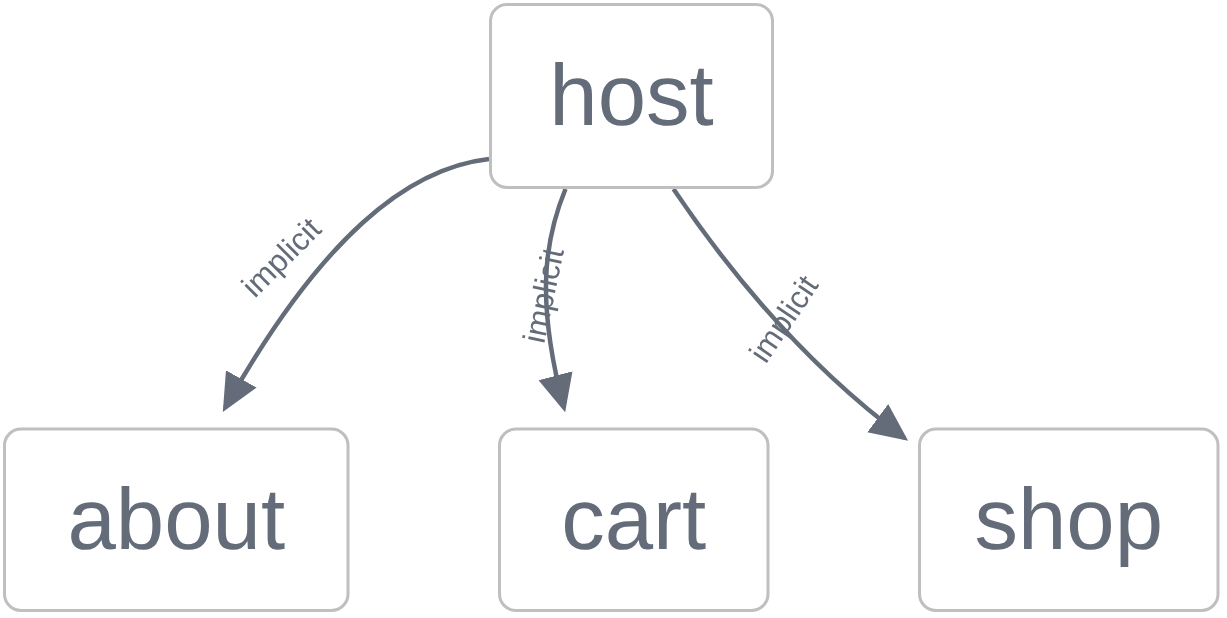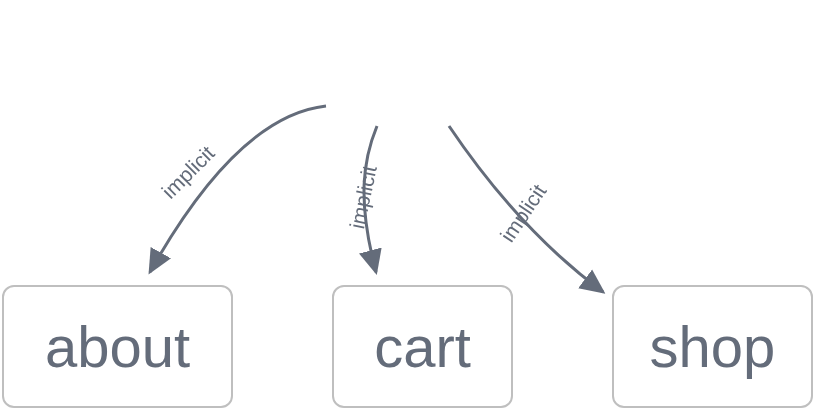--- a/index.html
+++ b/index.html
@@ -72,20 +72,23 @@
       </marker>
     </defs>
 
     <path d="M 326,106 C 272,112 214,158 150,272" fill="none" stroke="#646c7a" stroke-width="3" marker-end="url(#arrowhead)"></path>
 
     <path d="M 377,126 C 363,160 357,200 376,272" fill="none" stroke="#646c7a" stroke-width="3" marker-end="url(#arrowhead)"></path>
 
     <path d="M 449,126 C 480,172 530,238 603,292" fill="none" stroke="#646c7a" stroke-width="3" marker-end="url(#arrowhead)"></path>
   </svg>
 
+  <div class="node-box" id="node-host">
+    <span class="node-label">host</span>
+  </div>
 
   <div class="node-box" id="node-cart">
     <span class="node-label">cart</span>
   </div>
 
   <div class="node-box" id="node-about">
     <span class="node-label">about</span>
   </div>
 
   <div class="node-box" id="node-shop">

